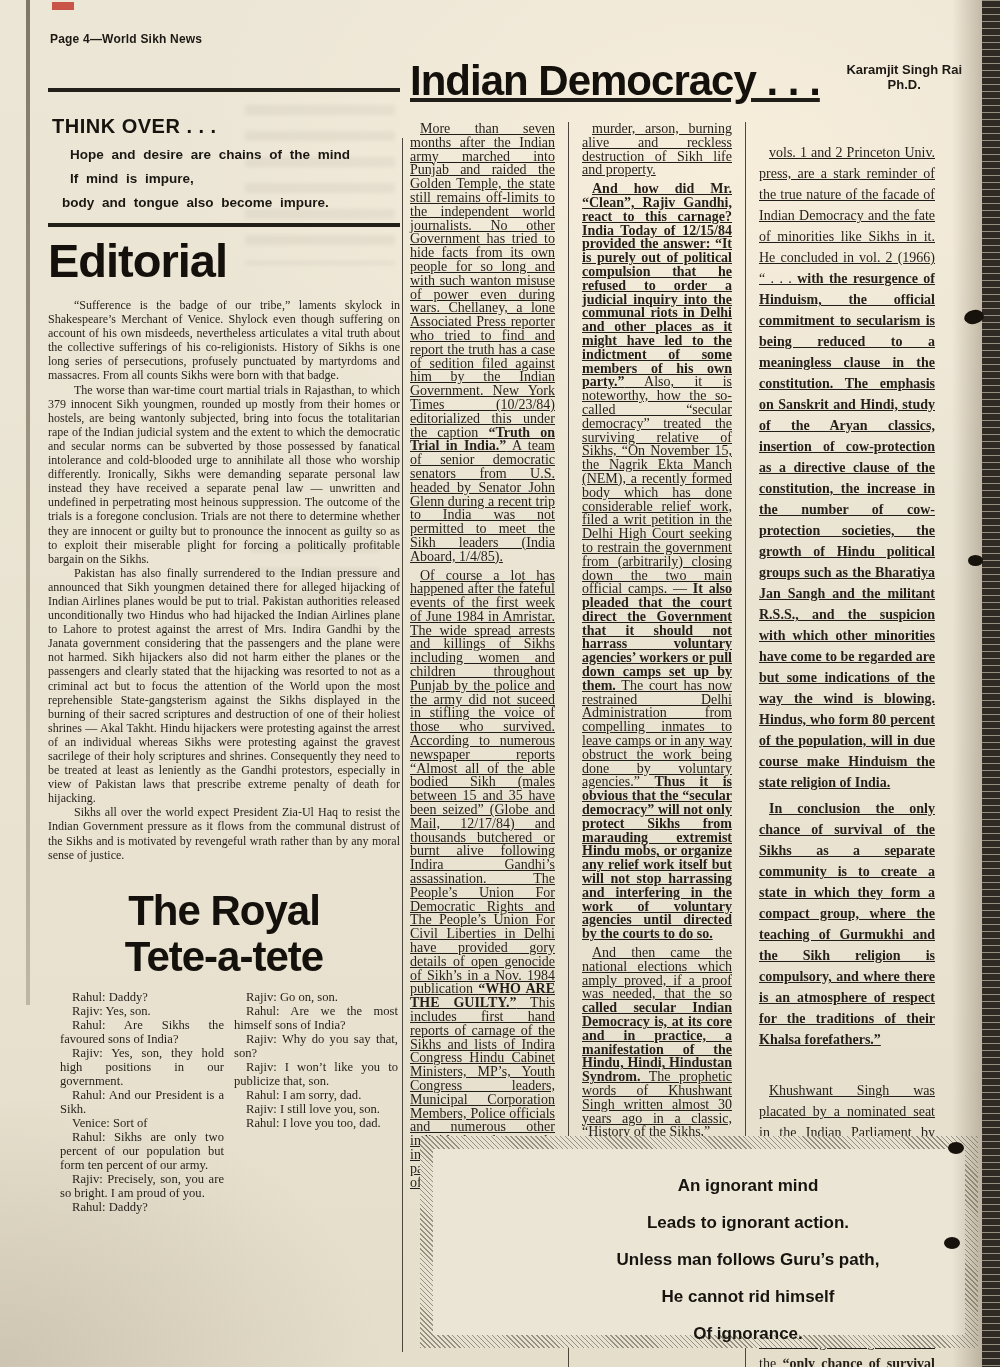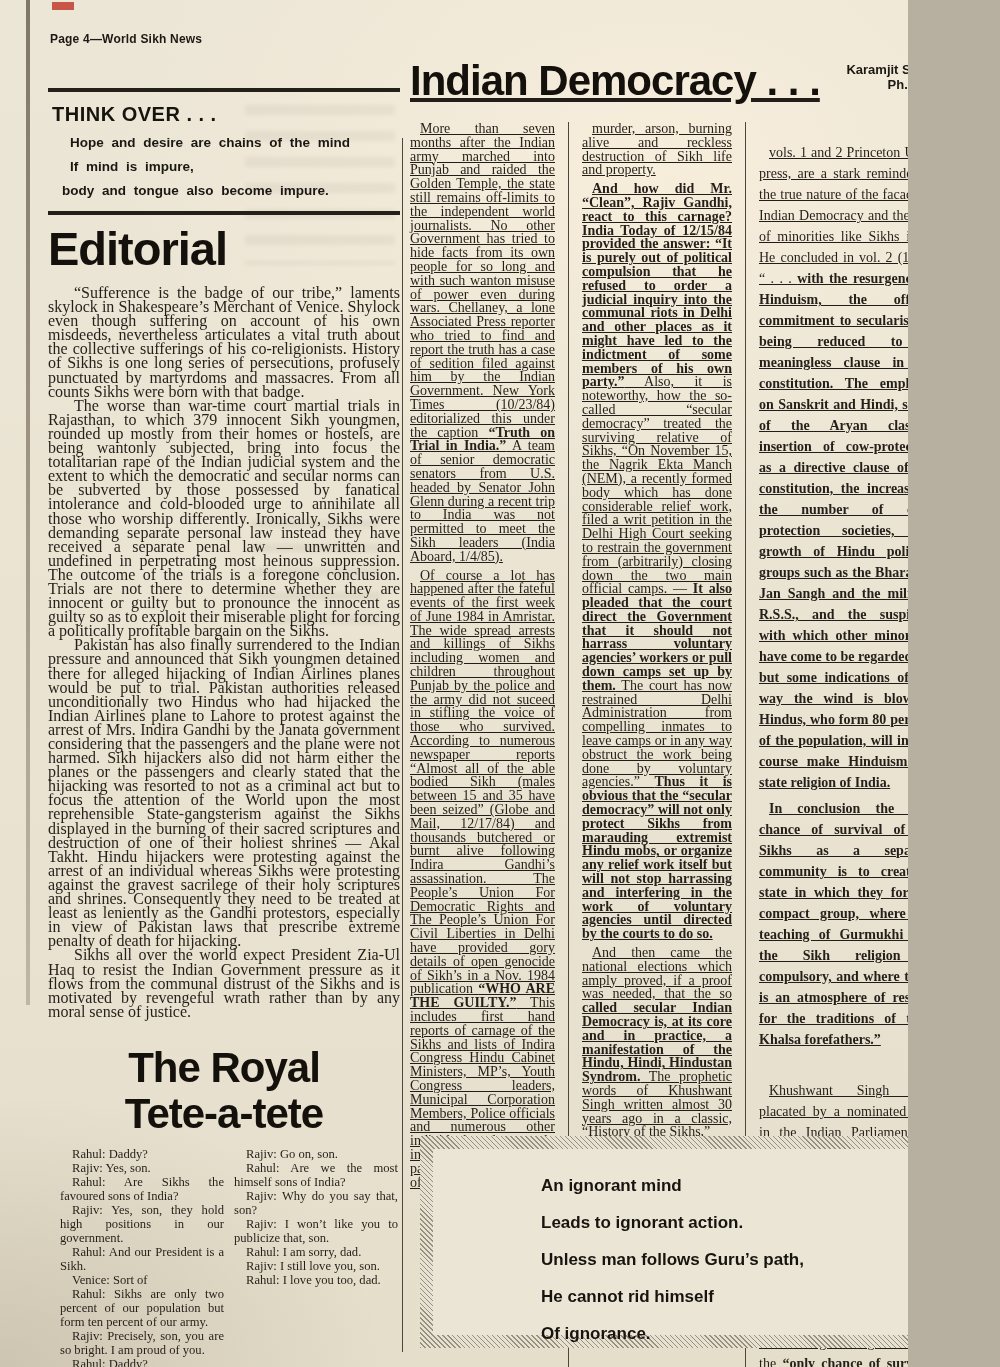--- a/index.html
+++ b/index.html
@@ -1,17 +1,17 @@
 <!DOCTYPE html>
 <html><head>
 <meta charset="utf-8">
 <style>
   html,body{margin:0;padding:0;background:#b7b0a0;}
   .paper{
-    position:relative;width:908px;height:1367px;overflow:hidden;
+    position:relative;width:1000px;height:1367px;overflow:hidden;
     background:
       radial-gradient(900px 600px at 72% 12%, rgba(248,238,220,.9) 0%, rgba(248,238,220,0) 60%),
       radial-gradient(700px 500px at 0% 100%, rgba(95,82,60,.18) 0%, rgba(95,82,60,0) 55%),
       linear-gradient(180deg,#ece6d6 0%,#eae3d2 55%,#e5decb 100%);
     color:#211e19;
     font-family:"Liberation Serif", serif;
   }
   
   .edge-left{position:absolute;left:26px;top:0;width:4px;height:1005px;
     background:linear-gradient(180deg,rgba(70,58,42,.65),rgba(70,58,42,.25));data:;}
@@ -31,28 +31,28 @@
     background:repeating-linear-gradient(180deg,#3a342c 0 10px,transparent 10px 26px);}
   .g2{left:250px;top:520px;width:130px;height:120px;
     background:repeating-linear-gradient(180deg,#3a342c 0 8px,transparent 8px 24px);}
   .g3{left:760px;top:1150px;width:170px;height:150px;
     background:repeating-linear-gradient(180deg,#3a342c 0 6px,transparent 6px 18px);}
   
   .page-header{position:absolute;left:50px;top:32px;
     font:bold 12px/14px "Liberation Sans", sans-serif;color:#1c1914;letter-spacing:.2px;}
   
   .left-region{position:absolute;left:48px;top:88px;width:352px;}
-  .think-box{border-top:4px solid #23201a;border-bottom:4px solid #23201a;padding:10px 0 13px 4px;}
+  .think-box{border-top:4px solid #23201a;border-bottom:4px solid #23201a;padding:22px 0 13px 4px;}
   .think-title{margin:0;font:bold 20px/24px "Liberation Sans", sans-serif;color:#17140f;letter-spacing:.5px;}
   .tline{margin:9px 0 0 18px;font:bold 13.5px/15px "Liberation Sans", sans-serif;
     color:#1b1813;word-spacing:4px;}
   .tline.t3{margin-left:10px;}
   .ed-title{margin:10px 0 0 0;font:bold 47px/48px "Liberation Sans", sans-serif;
     color:#14110c;letter-spacing:-1px;}
-  .ed-body{margin-top:13px;font-size:16px;line-height:14.1px;text-align:justify;color:#241f19;}
+  .ed-body{margin-top:13px;font-size:12px;line-height:14.1px;text-align:justify;color:#241f19;}
   .ed-body p{margin:0;text-indent:26px;}
   .royal-title{margin:26px 0 0 0;text-align:center;
     font:bold 42px/46px "Liberation Sans", sans-serif;color:#14110c;letter-spacing:-1px;}
   .dialogue{display:flex;gap:10px;margin-top:10px;padding-left:12px;
     font-size:12.6px;line-height:14px;text-align:justify;color:#241f19;}
   .dcol{width:164px;}
   .dcol p{margin:0;text-indent:12px;}
   
   .vrule-main{position:absolute;left:402px;top:138px;width:1px;height:1214px;background:#4d463c;}
   .right-region{position:absolute;left:410px;top:58px;width:552px;text-decoration:underline;}
@@ -69,21 +69,21 @@
   .c3{width:176px;line-height:21px;margin-top:20px;}
   .c3 .gap-lg{margin-top:30px;}
   .crule{width:1px;background:#4d463c;margin:0 13px;}
   .b{font-weight:bold;}
   
   .quote-box{position:absolute;left:420px;top:1136px;width:558px;height:212px;
     background:repeating-linear-gradient(45deg,#97907f 0 1px,#e7e1d2 1px 3.5px);
     padding:0;box-sizing:border-box;}
   .quote-inner{position:absolute;left:13px;top:13px;right:13px;bottom:13px;
     background:#ebe5d6;padding:18px 10px 0 108px;box-sizing:border-box;}
-  .quote-inner p{margin:0;font:bold 17px/37px "Liberation Sans", sans-serif;color:#17140f;}
+  .quote-inner p{margin:0;font:bold 17px/37px "Liberation Sans", sans-serif;color:#17140f;text-align:center;}
 </style>
 </head>
 <body>
 
 <div class="paper">
 
   <div class="ghost g1"></div>
   <div class="ghost g2"></div>
   <div class="ghost g3"></div>
 

